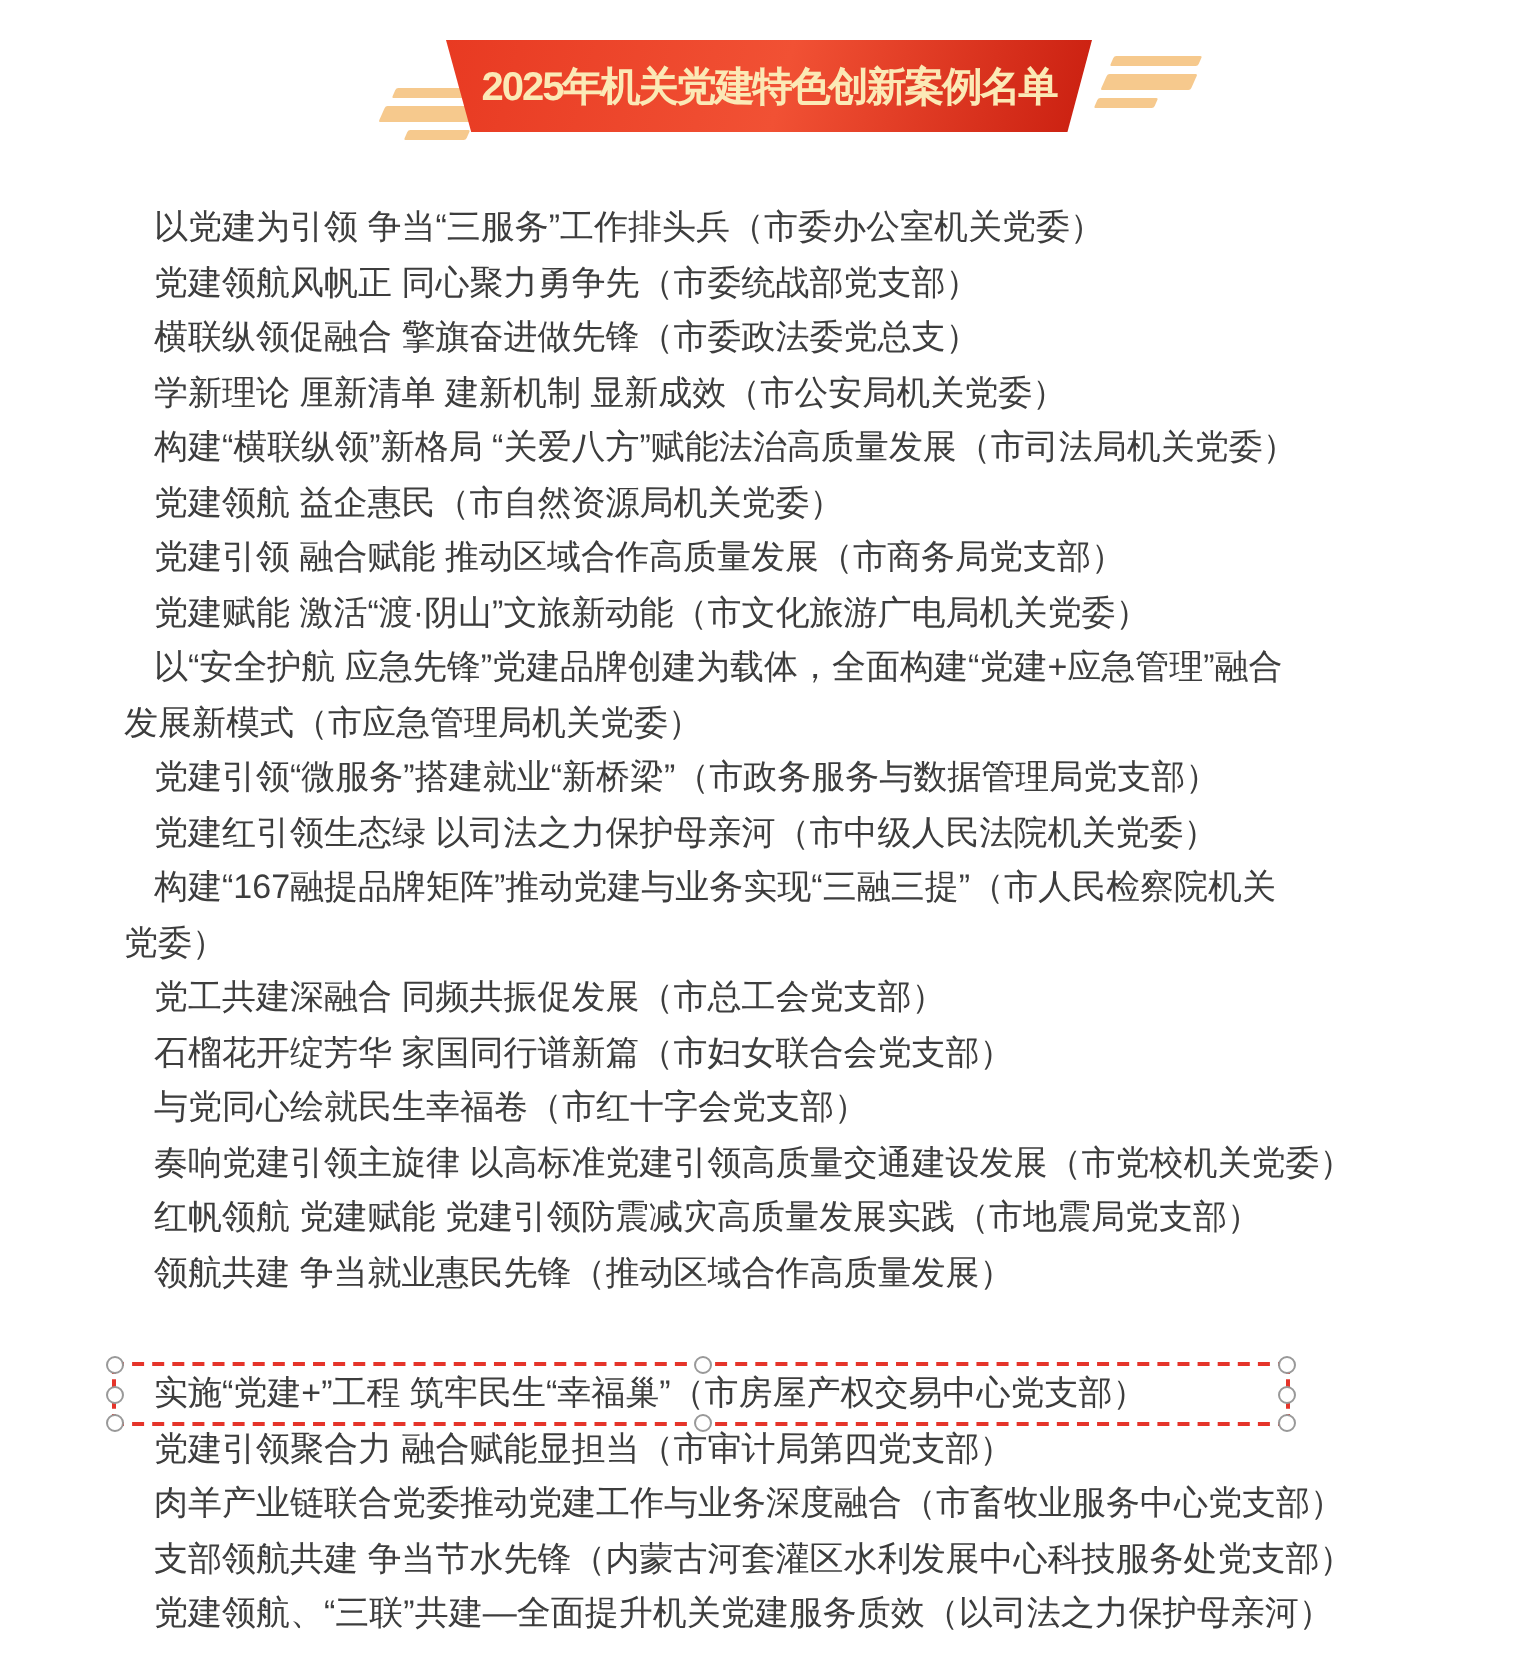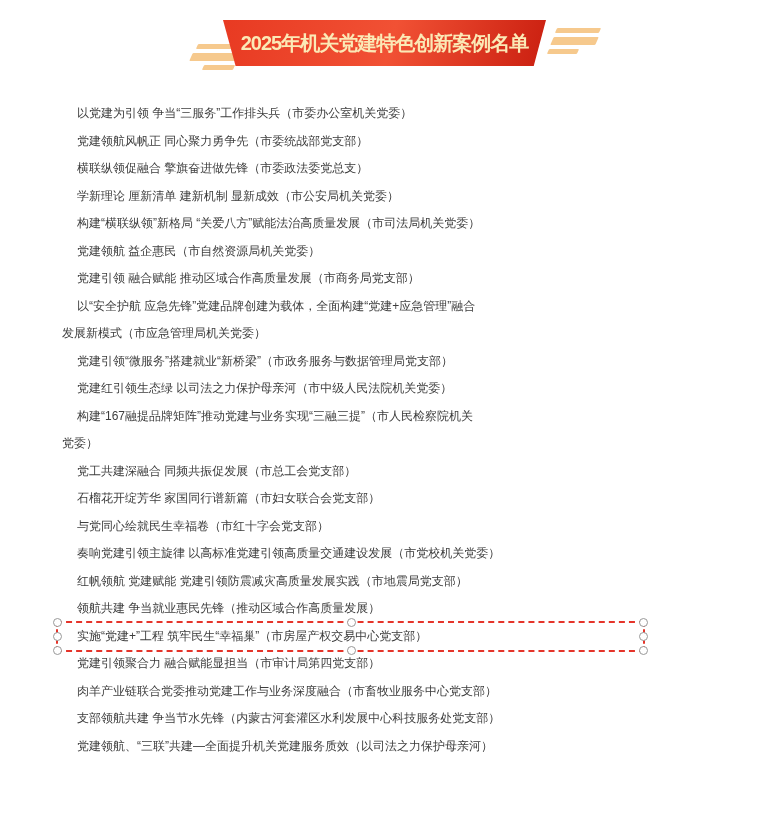--- a/index.html
+++ b/index.html
@@ -32,24 +32,24 @@
   .speedline{position:absolute;background:var(--speedline);transform:skewX(-24deg);border-radius:1px;}
   .sl-l1{left:197px;top:44px;width:47px;height:5px;}
   .sl-l2{left:191px;top:53px;width:48px;height:8px;}
   .sl-l3{left:203px;top:65px;width:31px;height:5px;}
   .sl-r1{left:556px;top:28px;width:44px;height:5px;}
   .sl-r2{left:552px;top:37px;width:45px;height:8px;}
   .sl-r3{left:548px;top:49px;width:30px;height:5px;}
   
   .list{position:absolute;top:100px;left:0;right:0;padding:0 24px 0 62px;}
   .entry{
-    margin:0;font-size:12px;line-height:27.5px;color:var(--text-color);
+    margin:0;font-size:17px;line-height:27.5px;color:var(--text-color);
     text-indent:15px;white-space:pre-wrap;
   }
-  .entry.highlight{position:relative;}
+  .entry.highlight{position:relative;margin-top:33px;}
   .sel-box{
     position:absolute;left:-6px;right:95px;top:-2px;bottom:-2px;
     border:2px dashed var(--sel-border);pointer-events:auto;
   }
   .h{
     position:absolute;width:7px;height:7px;border-radius:50%;
     background:var(--handle-fill);border:1px solid var(--handle-border);
     box-sizing:content-box;display:block;
   }
   .h-tl{left:-5px;top:-5px;}
@@ -79,20 +79,21 @@
   <span class="speedline sl-r3"></span>
 
   <div class="list">
       <p class="entry"><span>以党建为引领 争当“三服务”工作排头兵（市委办公室机关党委）</span></p>
       <p class="entry"><span>党建领航风帆正 同心聚力勇争先（市委统战部党支部）</span></p>
       <p class="entry"><span>横联纵领促融合 擎旗奋进做先锋（市委政法委党总支）</span></p>
       <p class="entry"><span>学新理论 厘新清单 建新机制 显新成效（市公安局机关党委）</span></p>
       <p class="entry"><span>构建“横联纵领”新格局 “关爱八方”赋能法治高质量发展（市司法局机关党委）</span></p>
       <p class="entry"><span>党建领航 益企惠民（市自然资源局机关党委）</span></p>
       <p class="entry"><span>党建引领 融合赋能 推动区域合作高质量发展（市商务局党支部）</span></p>
+      <p class="entry"><span>党建赋能 激活“渡·阴山”文旅新动能（市文化旅游广电局机关党委）</span></p>
       <p class="entry"><span>以“安全护航 应急先锋”党建品牌创建为载体，全面构建“党建+应急管理”融合
 发展新模式（市应急管理局机关党委）</span></p>
       <p class="entry"><span>党建引领“微服务”搭建就业“新桥梁”（市政务服务与数据管理局党支部）</span></p>
       <p class="entry"><span>党建红引领生态绿 以司法之力保护母亲河（市中级人民法院机关党委）</span></p>
       <p class="entry"><span>构建“167融提品牌矩阵”推动党建与业务实现“三融三提”（市人民检察院机关
 党委）</span></p>
       <p class="entry"><span>党工共建深融合 同频共振促发展（市总工会党支部）</span></p>
       <p class="entry"><span>石榴花开绽芳华 家国同行谱新篇（市妇女联合会党支部）</span></p>
       <p class="entry"><span>与党同心绘就民生幸福卷（市红十字会党支部）</span></p>
       <p class="entry"><span>奏响党建引领主旋律 以高标准党建引领高质量交通建设发展（市党校机关党委）</span></p>

